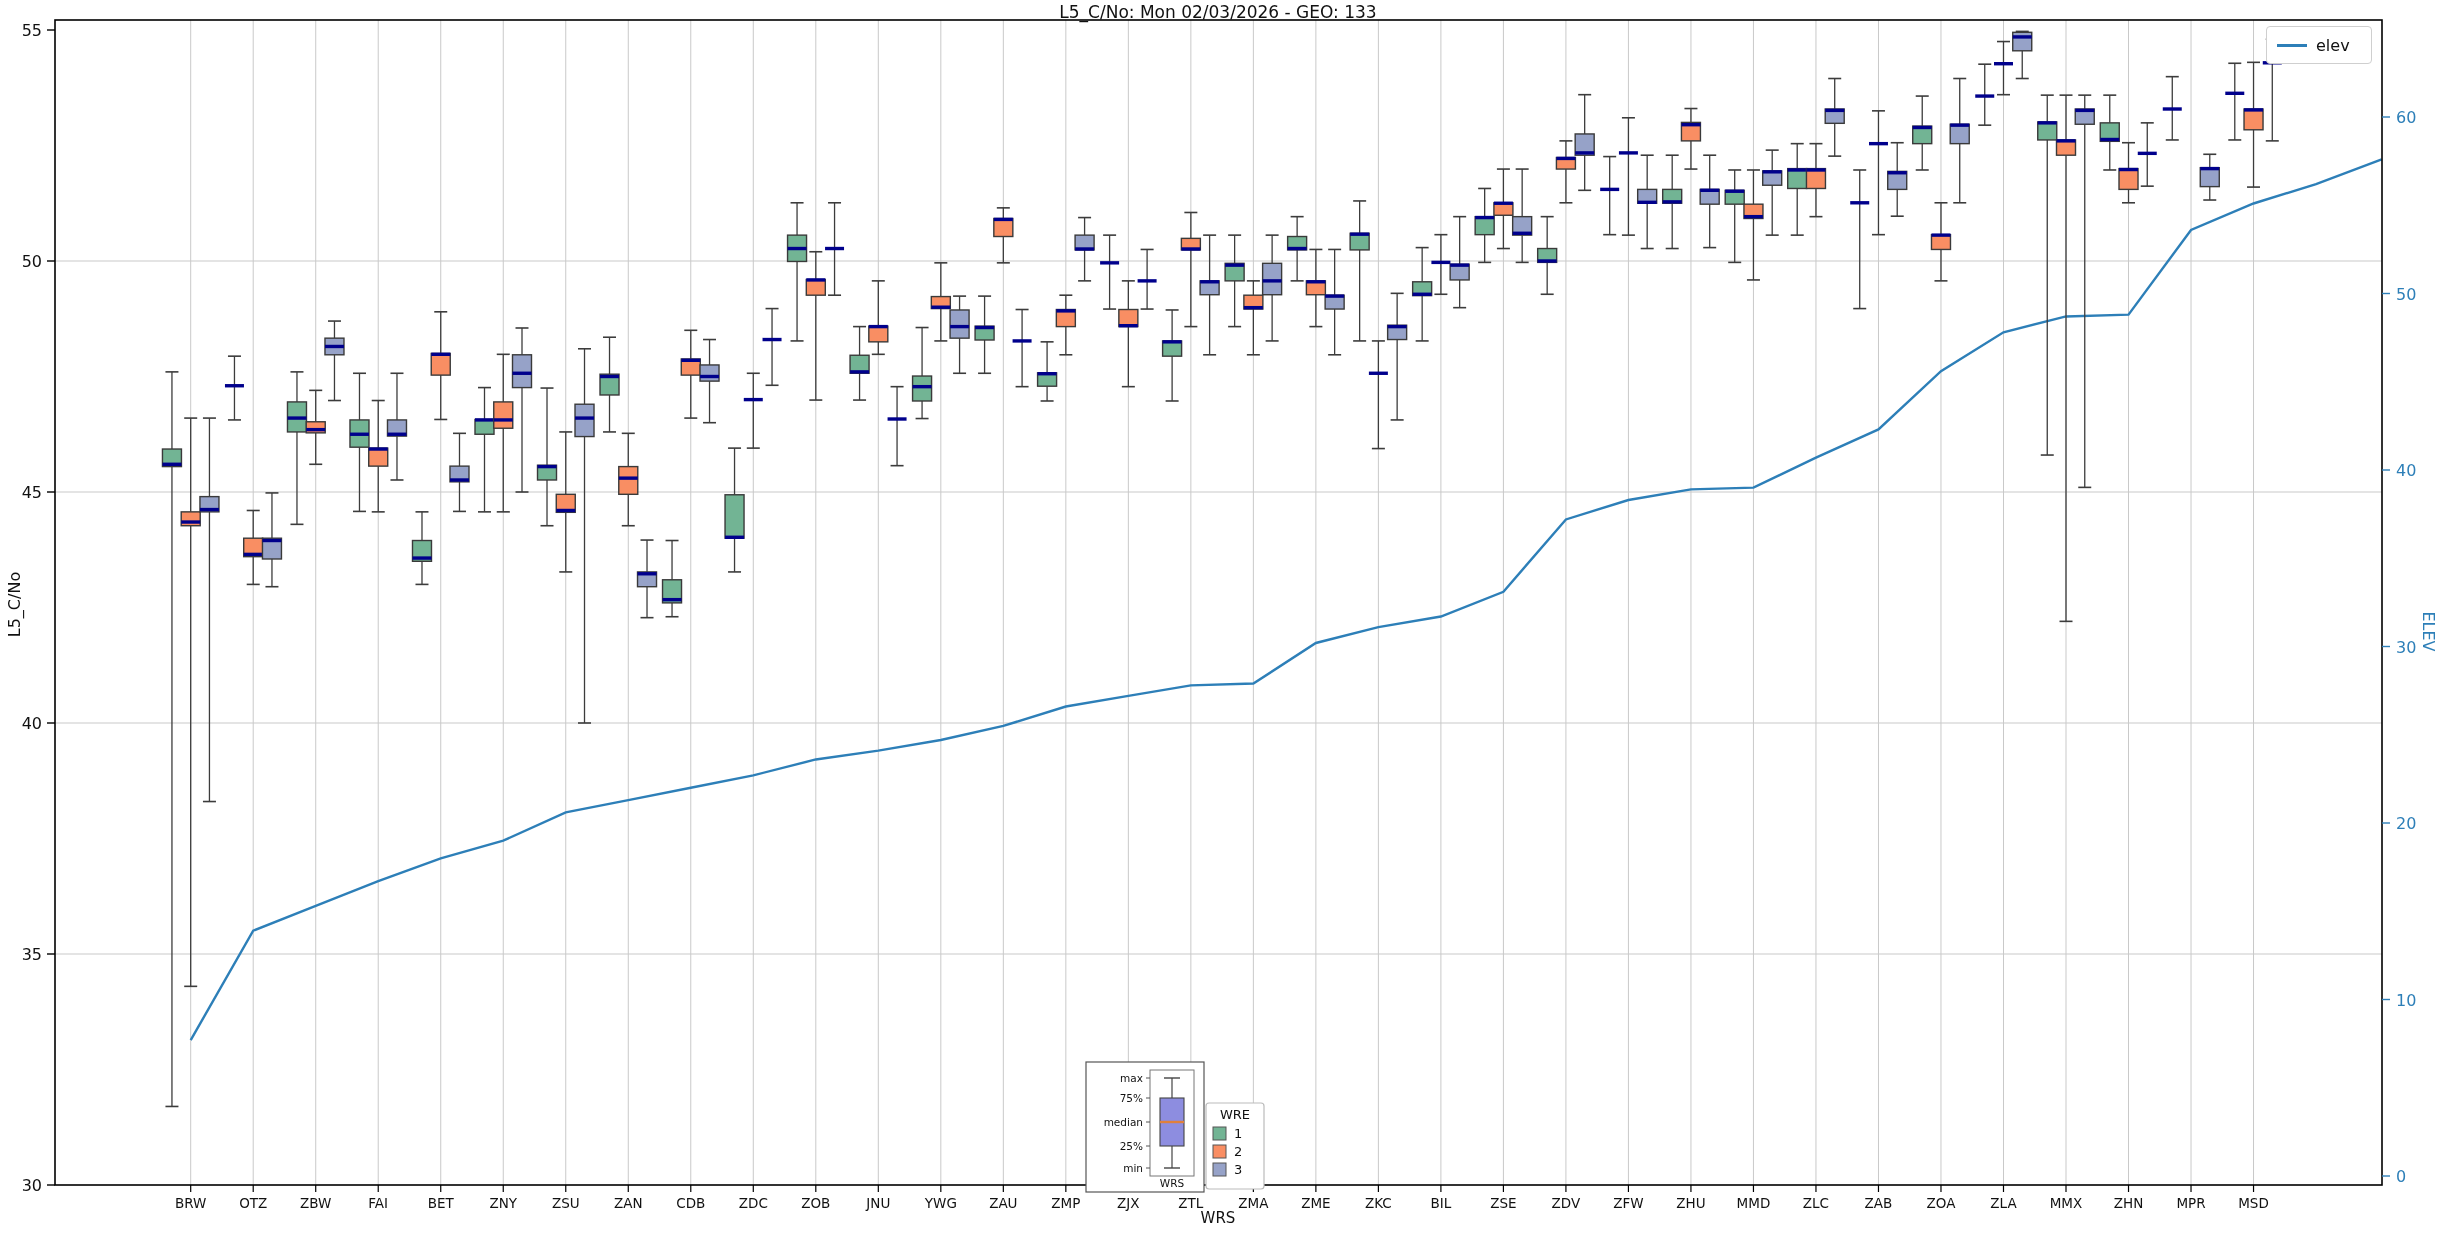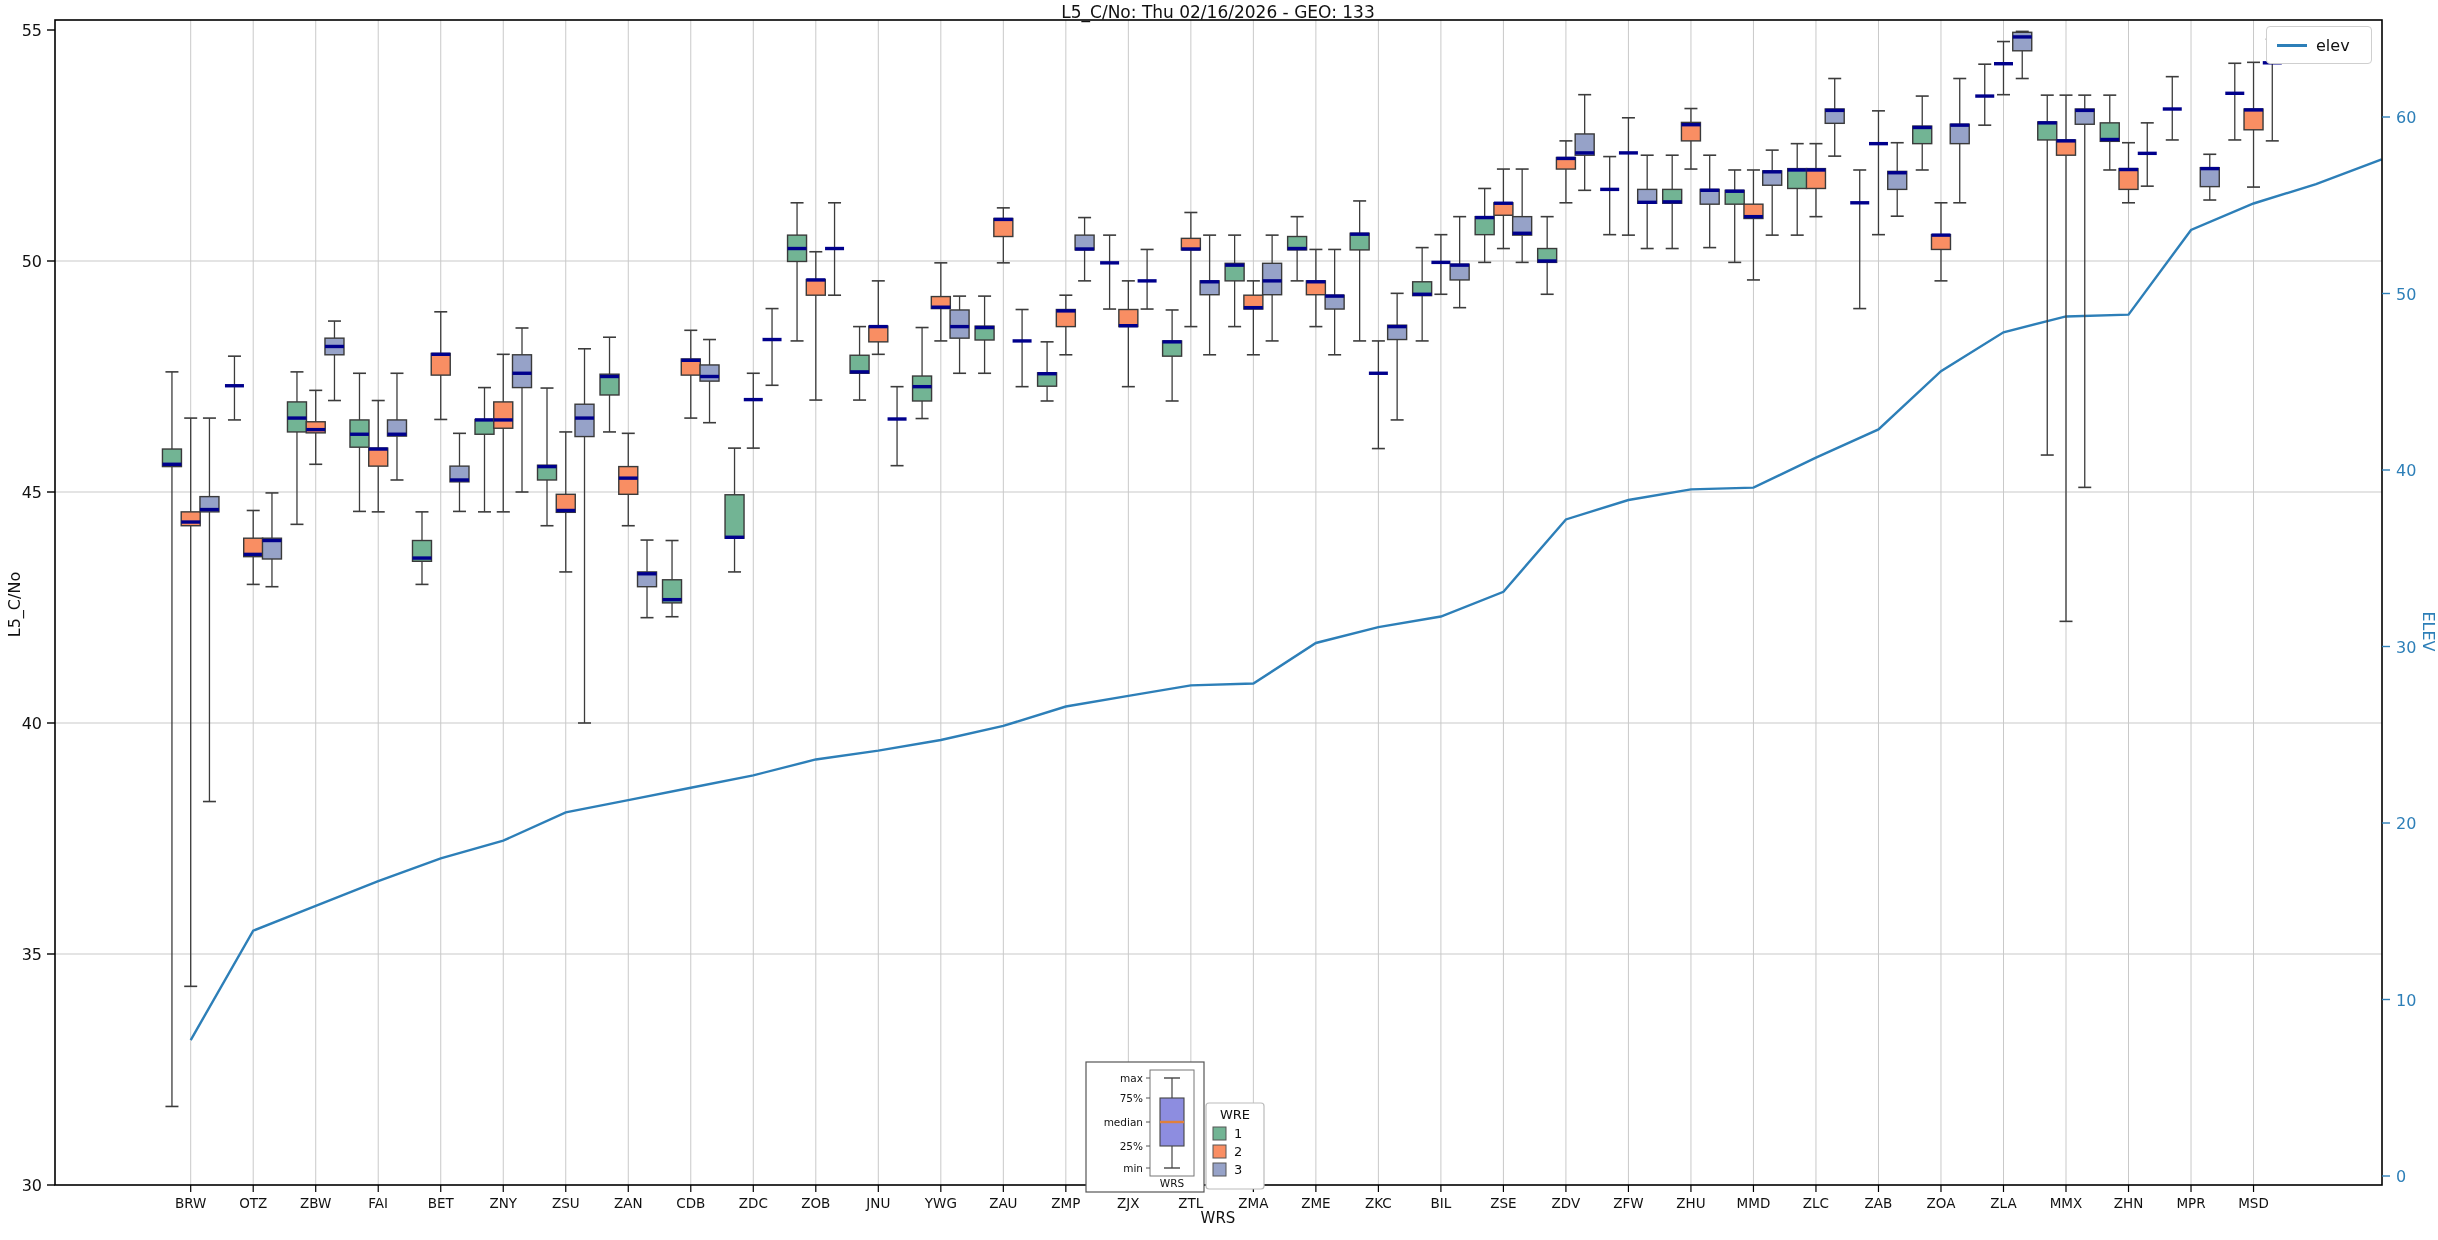--- a/index.html
+++ b/index.html
@@ -983,21 +983,21 @@
         <text x="1235" y="1119" text-anchor="middle" font-size="13" fill="#111">WRE</text>
         <rect x="1213" y="1127" width="13" height="13" fill="#72b494" stroke="#555" stroke-width="1"></rect>
         <text x="1234" y="1138" font-size="13" fill="#111">1</text>
         <rect x="1213" y="1145" width="13" height="13" fill="#f98e63" stroke="#555" stroke-width="1"></rect>
         <text x="1234" y="1156" font-size="13" fill="#111">2</text>
         <rect x="1213" y="1163" width="13" height="13" fill="#96a2c8" stroke="#555" stroke-width="1"></rect>
         <text x="1234" y="1174" font-size="13" fill="#111">3</text>
       </g>
     </svg>
 
-  <div class="overlay title">L5_C/No: Thu 02/16/2026 - GEO: 133</div>
+  <div class="overlay title">L5_C/No: Mon 02/03/2026 - GEO: 133</div>
   <div class="overlay ylab">L5_C/No</div>
   <div class="overlay y2lab">ELEV</div>
   <div class="overlay xlab">WRS</div>
 
   <div class="overlay elevLegend">
     <span class="sample"></span>
     <span class="lbl">elev</span>
   </div>
 </div>
 

